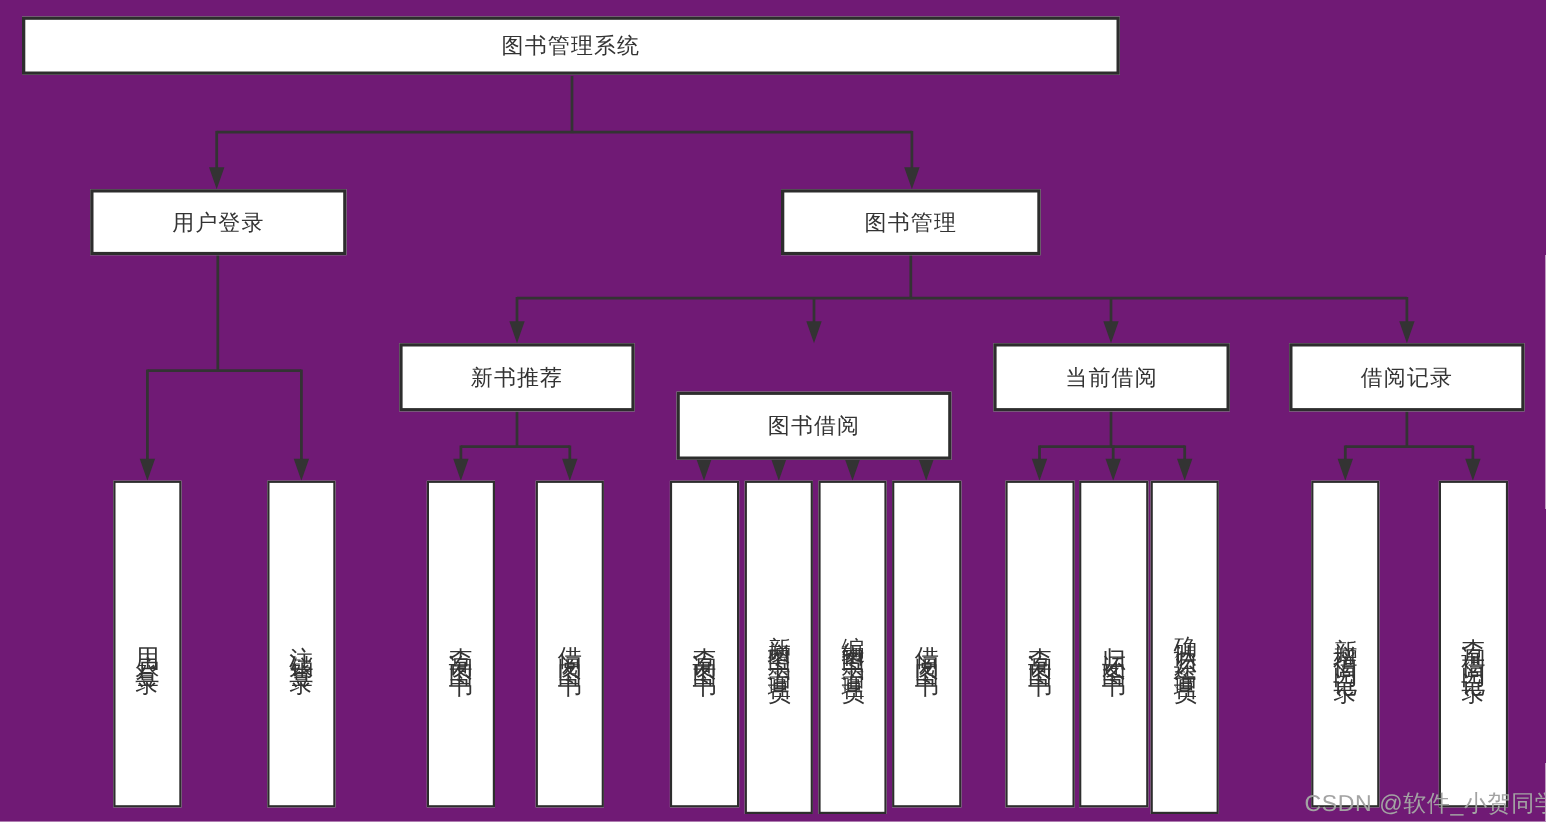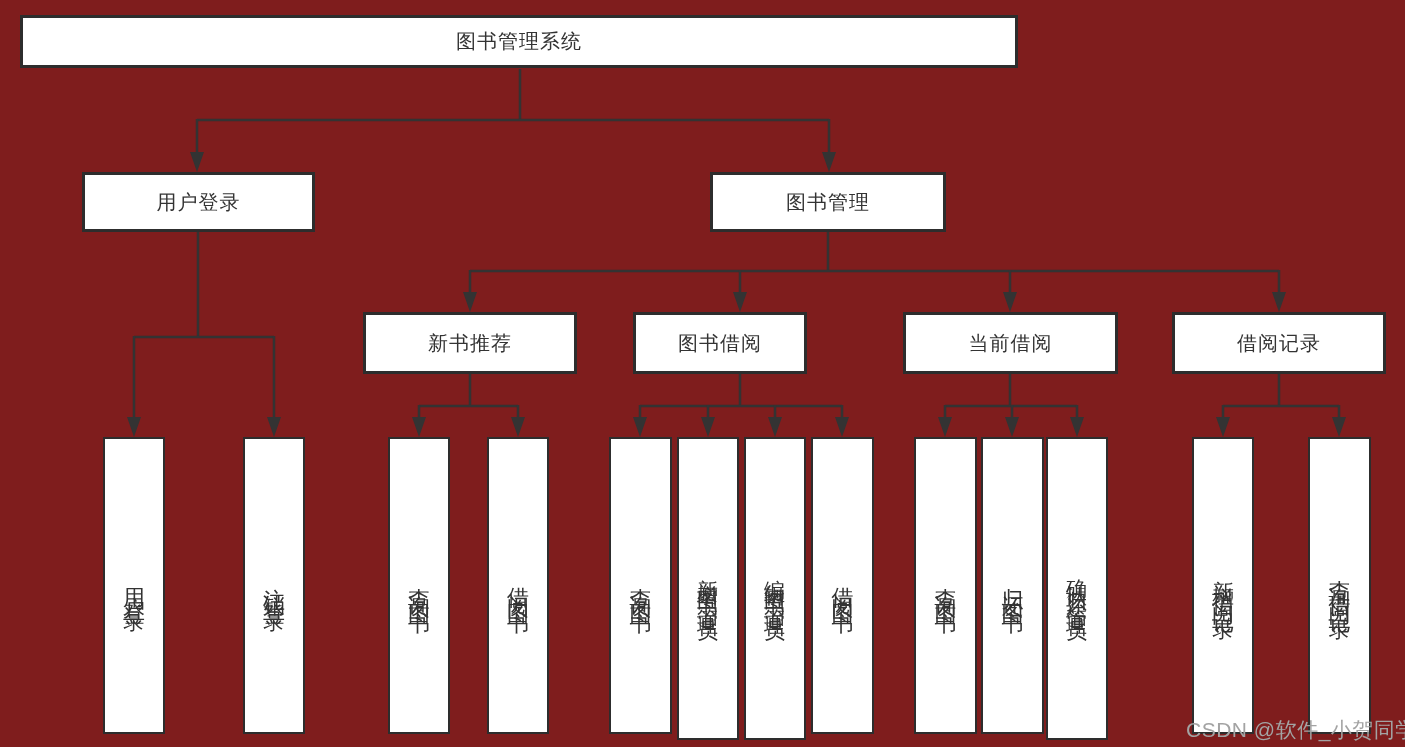--- a/index.html
+++ b/index.html
@@ -5,21 +5,21 @@
   html, body {
     margin: 0;
     padding: 0;
     background: #ffffff;
     font-family: "Liberation Sans", sans-serif;
   }
   #canvas {
     position: relative;
     width: 1405px;
     height: 747px;
-    background: #7f1d1d;
+    background: #701a75;
     overflow: hidden;
   }
   #connector-layer {
     position: absolute;
     left: 0; top: 0;
     width: 1405px;
     height: 747px;
     z-index: 1;
   }
   .node {
@@ -52,21 +52,21 @@
   .vnode.admin .vtext {
     font-size: 21px;
     letter-spacing: 6px;
   }
   
   .root-box   { left: 20px;   top: 15px;  width: 998px; height: 53px; }
   .l2-user    { left: 82px;   top: 172px; width: 233px; height: 60px; }
   .l2-book    { left: 710px;  top: 172px; width: 236px; height: 60px; }
   .l3         { top: 312px; height: 62px; }
   .l3-recommend { left: 363px;  width: 214px; }
-  .l3-borrow    { left: 633px;  width: 174px; }
+  .l3-borrow    { left: 615px;  width: 250px; margin-top: 44px; }
   .l3-current   { left: 903px;  width: 215px; }
   .l3-records   { left: 1172px; width: 214px; }
   .leaf       { top: 437px; height: 297px; }
   .leaf.admin { height: 303px; }
   .lf-1  { left: 103px;  width: 62px; }
   .lf-2  { left: 243px;  width: 62px; }
   .lf-3  { left: 388px;  width: 62px; }
   .lf-4  { left: 487px;  width: 62px; }
   .lf-5  { left: 609px;  width: 63px; }
   .lf-6  { left: 677px;  width: 62px; }

